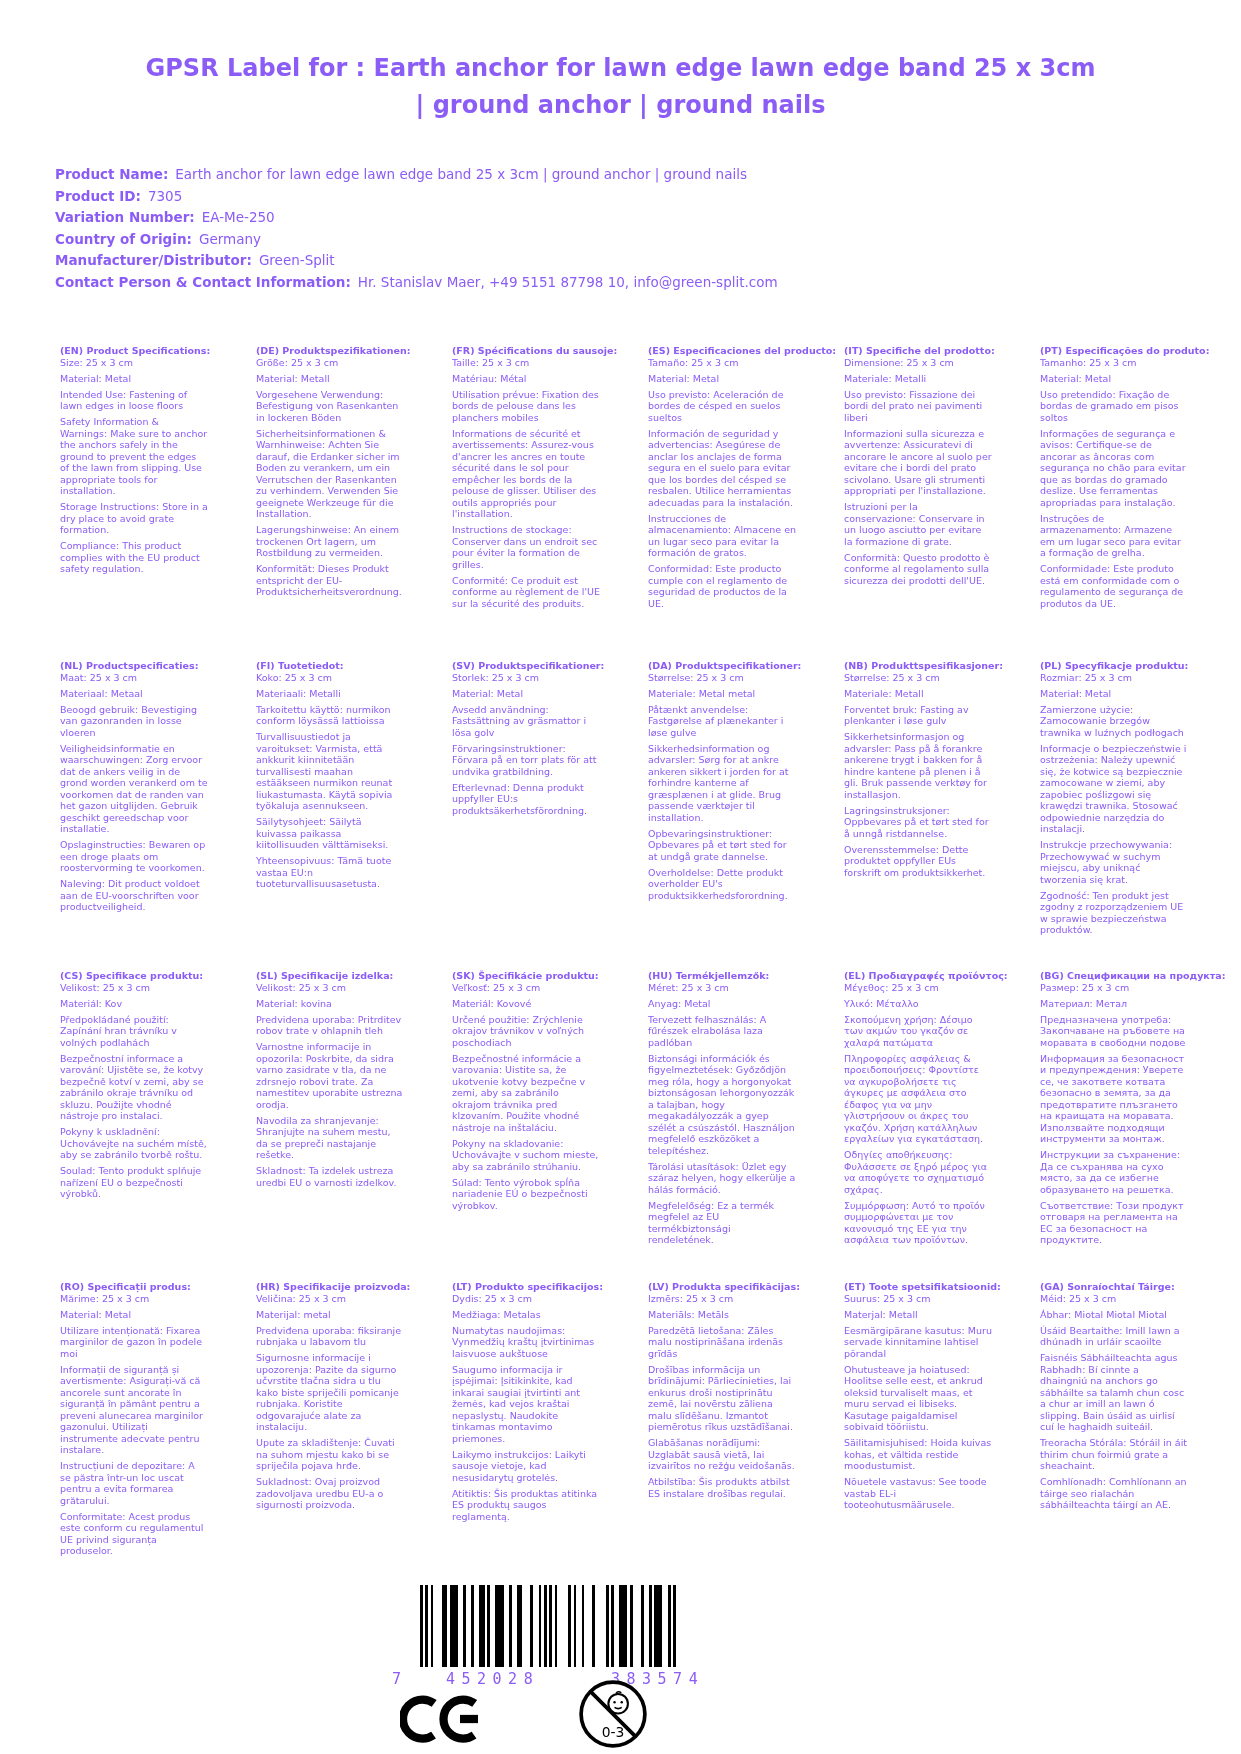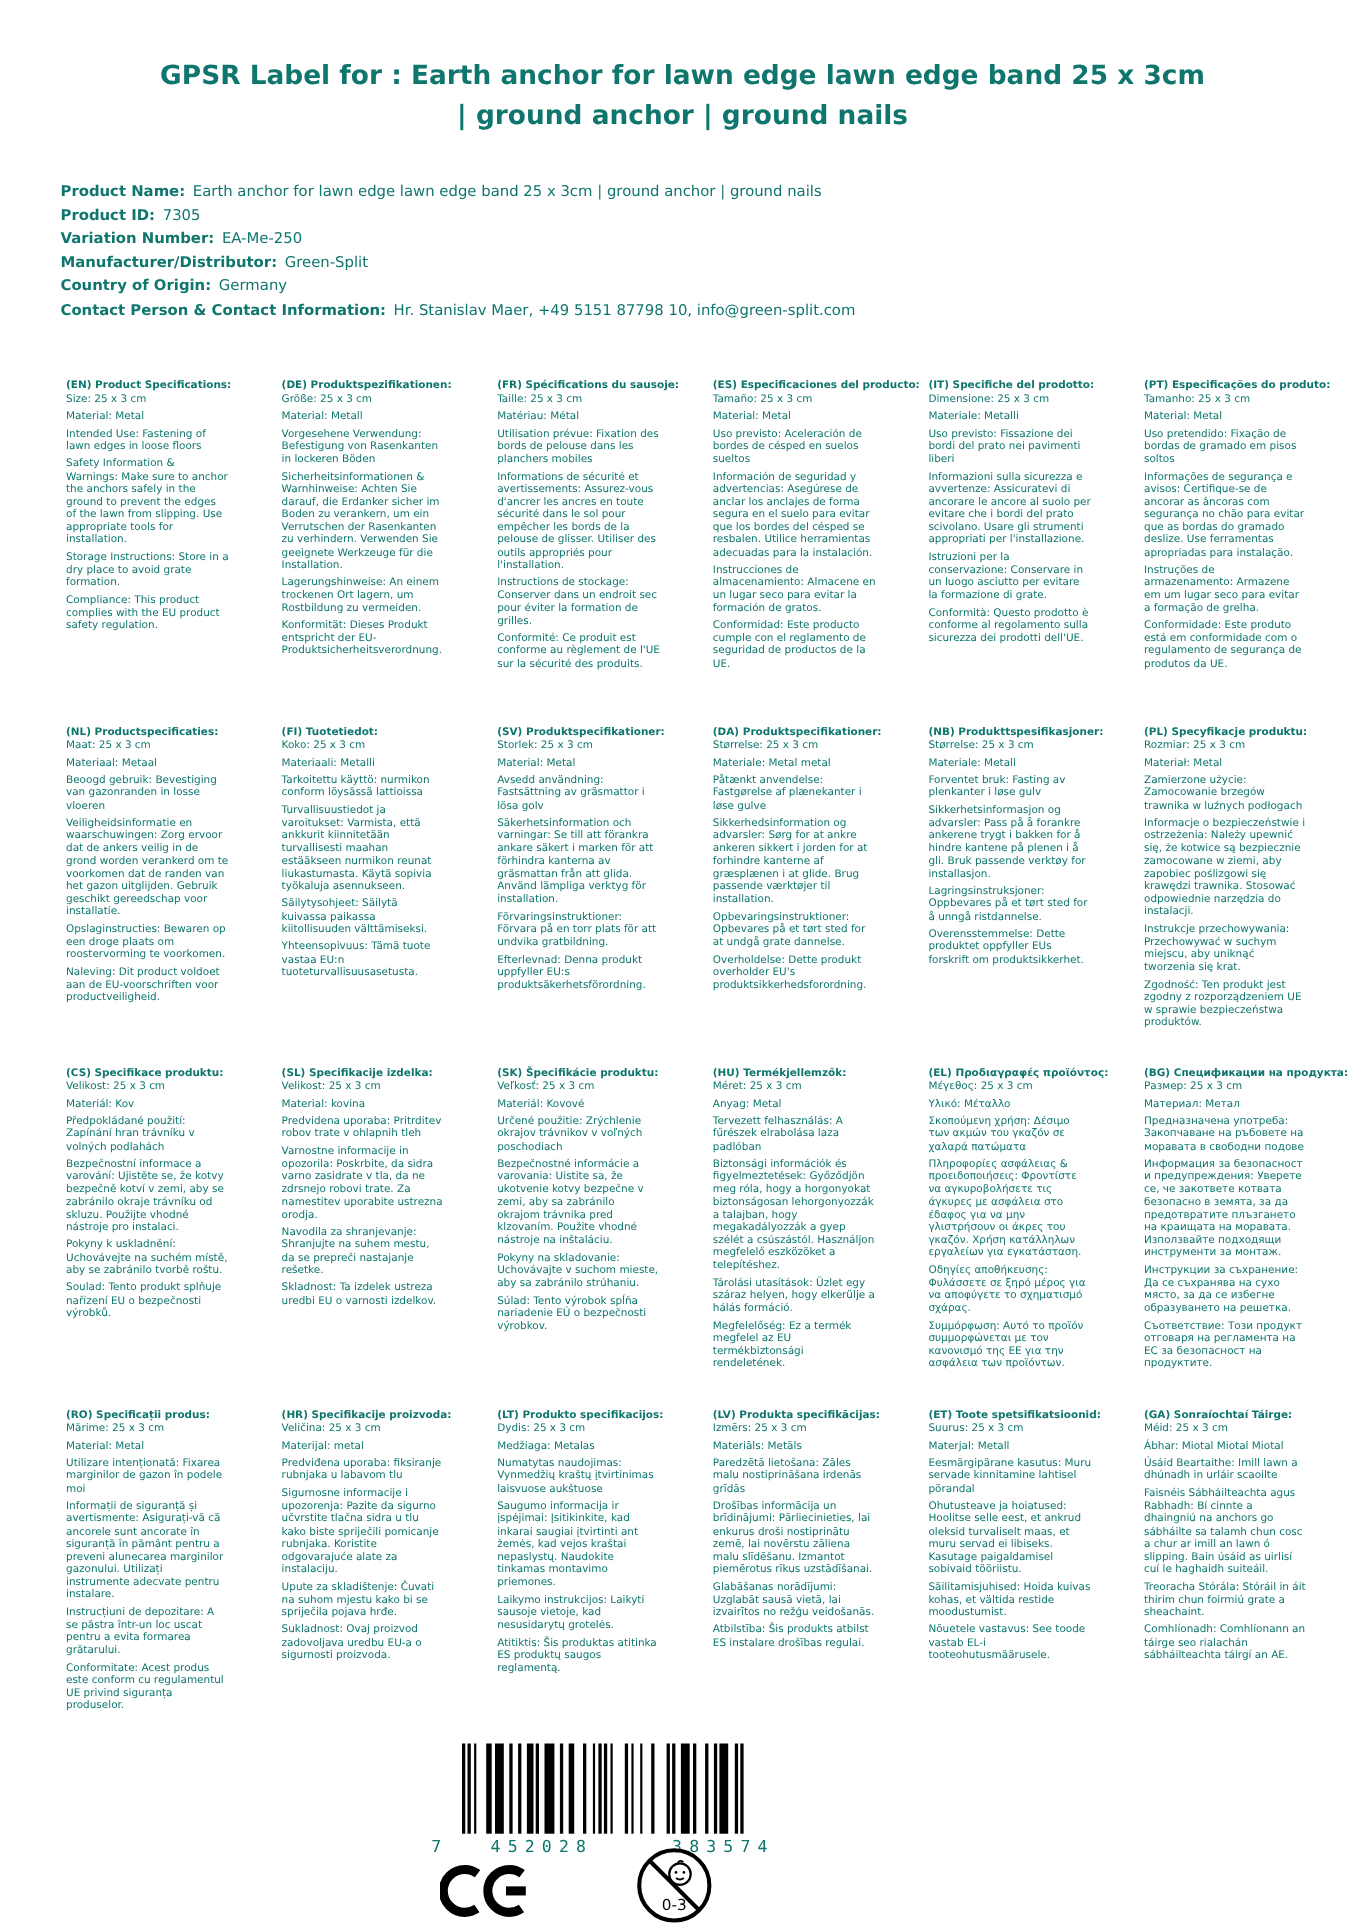--- a/index.html
+++ b/index.html
@@ -1,17 +1,17 @@
 <!DOCTYPE html>
 <html><head>
 <meta charset="utf-8">
 <style>
   html,body{margin:0;padding:0;background:#fff;}
   .page{position:relative;width:1241px;height:1754px;background:#fff;overflow:hidden;
-        font-family:"DejaVu Sans",sans-serif;color:#0f766e;}
+        font-family:"DejaVu Sans",sans-serif;color:#8b5cf6;}
   .title{position:absolute;top:50px;left:0;right:0;text-align:center;
          font-size:24px;font-weight:bold;line-height:37px;}
   .info{position:absolute;left:55px;top:164px;font-size:13.5px;line-height:21.6px;}
   .info-row .lbl{font-weight:bold;margin-right:7px;}
   .specs-grid{position:absolute;left:60px;top:345px;display:grid;
               grid-template-columns:repeat(6,196px);
               grid-template-rows:315px 310px 311px auto;}
   .spec{padding-right:48px;font-size:9.5px;line-height:11.5px;}
   .spec-h{font-weight:bold;white-space:nowrap;}
   .spec-p{margin:0 0 4.5px 0;overflow-wrap:anywhere;}
@@ -42,24 +42,24 @@
     <div class="info-row">
       <span class="lbl">Product Name:</span><span class="val">Earth anchor for lawn edge lawn edge band 25 x 3cm | ground anchor | ground nails</span>
     </div>
     <div class="info-row">
       <span class="lbl">Product ID:</span><span class="val">7305</span>
     </div>
     <div class="info-row">
       <span class="lbl">Variation Number:</span><span class="val">EA-Me-250</span>
     </div>
     <div class="info-row">
+      <span class="lbl">Country of Origin:</span><span class="val">Germany</span>
+    </div>
+    <div class="info-row">
       <span class="lbl">Manufacturer/Distributor:</span><span class="val">Green-Split</span>
-    </div>
-    <div class="info-row">
-      <span class="lbl">Country of Origin:</span><span class="val">Germany</span>
     </div>
     <div class="info-row">
       <span class="lbl">Contact Person &amp; Contact Information:</span><span class="val">Hr. Stanislav Maer, +49 5151 87798 10, info@green-split.com</span>
     </div>
   </div>
 
   <div class="specs-grid">
       <div class="spec">
         <div class="spec-h">(EN) Product Specifications:</div>
         <p class="spec-p">Size: 25 x 3 cm</p>
@@ -130,21 +130,20 @@
         <p class="spec-p">Tarkoitettu käyttö: nurmikon conform löysässä lattioissa</p>
         <p class="spec-p">Turvallisuustiedot ja varoitukset: Varmista, että ankkurit kiinnitetään turvallisesti maahan estääkseen nurmikon reunat liukastumasta. Käytä sopivia työkaluja asennukseen.</p>
         <p class="spec-p">Säilytysohjeet: Säilytä kuivassa paikassa kiitollisuuden välttämiseksi.</p>
         <p class="spec-p">Yhteensopivuus: Tämä tuote vastaa EU:n tuoteturvallisuusasetusta.</p>
       </div>
       <div class="spec">
         <div class="spec-h">(SV) Produktspecifikationer:</div>
         <p class="spec-p">Storlek: 25 x 3 cm</p>
         <p class="spec-p">Material: Metal</p>
         <p class="spec-p">Avsedd användning: Fastsättning av gräsmattor i lösa golv</p>
-        <p class="spec-p">Säkerhetsinformation och varningar: Se till att förankra ankare säkert i marken för att förhindra kanterna av gräsmattan från att glida. Använd lämpliga verktyg för installation.</p>
         <p class="spec-p">Förvaringsinstruktioner: Förvara på en torr plats för att undvika gratbildning.</p>
         <p class="spec-p">Efterlevnad: Denna produkt uppfyller EU:s produktsäkerhetsförordning.</p>
       </div>
       <div class="spec">
         <div class="spec-h">(DA) Produktspecifikationer:</div>
         <p class="spec-p">Størrelse: 25 x 3 cm</p>
         <p class="spec-p">Materiale: Metal metal</p>
         <p class="spec-p">Påtænkt anvendelse: Fastgørelse af plænekanter i løse gulve</p>
         <p class="spec-p">Sikkerhedsinformation og advarsler: Sørg for at ankre ankeren sikkert i jorden for at forhindre kanterne af græsplænen i at glide. Brug passende værktøjer til installation.</p>
         <p class="spec-p">Opbevaringsinstruktioner: Opbevares på et tørt sted for at undgå grate dannelse.</p>

